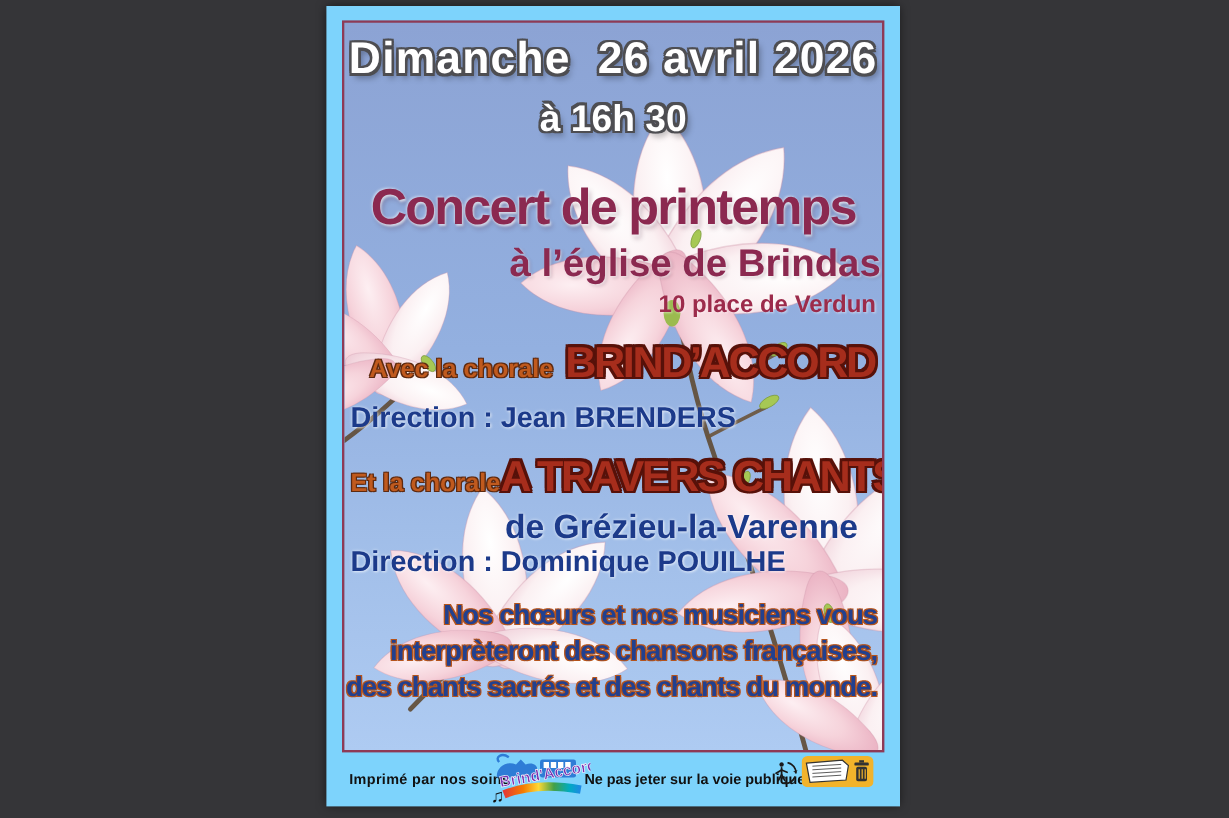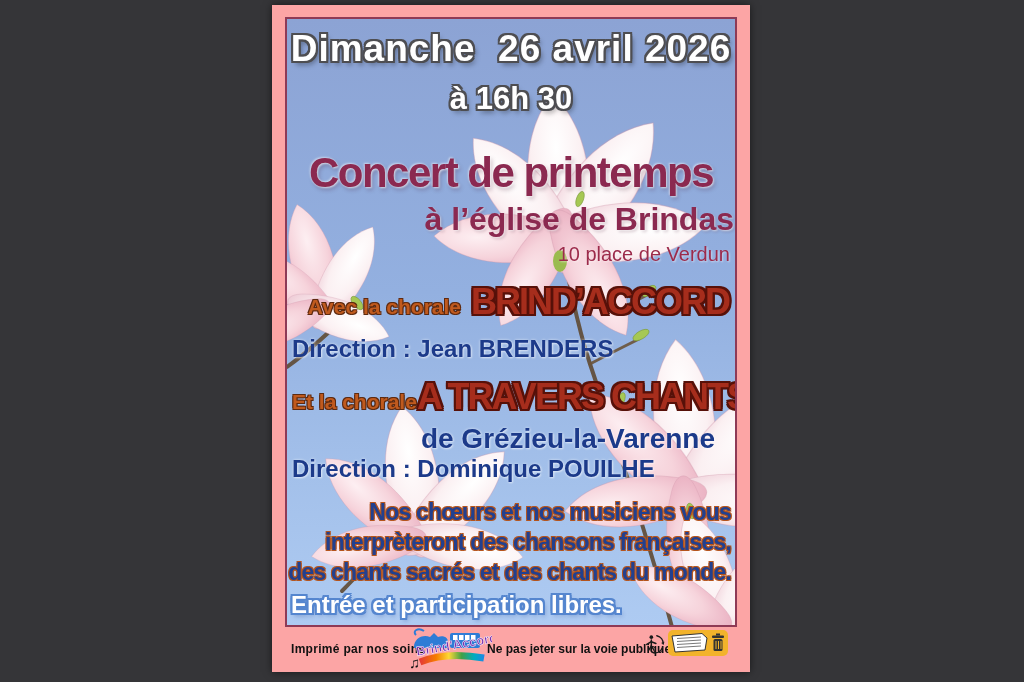--- a/index.html
+++ b/index.html
@@ -4,21 +4,21 @@
 <style>
   html,body{margin:0;padding:0;}
   body{
     width:1024px;height:682px;
     background:#353538;
     position:relative;overflow:hidden;
     font-family:"Liberation Sans", sans-serif;
   }
   .page{
     position:absolute;left:272px;top:5px;width:478px;height:667px;
-    background:#fca5a5;box-shadow:0 0 8px rgba(0,0,0,.55);
+    background:#7dd3fc;box-shadow:0 0 8px rgba(0,0,0,.55);
   }
   .sky{
     position:absolute;left:13px;top:12px;width:452px;height:610px;
     border:2px solid #8E3A56;box-sizing:border-box;overflow:hidden;
     background:linear-gradient(180deg,#8CA3D4 0%,#93B0E0 45%,#A3C0EA 75%,#AECBF2 100%);
   }
   .sky svg.flowers{position:absolute;left:0;top:0;}
   .txt{position:absolute;left:0;width:100%;box-sizing:border-box;white-space:nowrap;}
   .center{text-align:center;}
   .right{text-align:right;}
@@ -34,21 +34,21 @@
   .date2{top:62px;font-size:31px;}
   .title{
     top:130px;font-size:42px;font-weight:bold;letter-spacing:-1.5px;color:#8B2950;
     text-shadow:1px 1px 2px rgba(255,255,255,.65),-1px -1px 2px rgba(255,255,255,.5),2px 3px 4px rgba(60,10,40,.25);
   }
   .venue{
     top:182px;font-size:32px;font-weight:bold;color:#8B2950;padding-right:1px;
     text-shadow:1px 1px 2px rgba(255,255,255,.6),2px 2px 3px rgba(60,10,40,.2);
   }
   .address{
-    top:224px;font-size:20px;font-weight:normal;color:#9C2B4B;padding-right:5px;
+    top:224px;font-size:20px;font-weight:bold;color:#9C2B4B;padding-right:5px;
     text-shadow:1px 1px 2px rgba(255,255,255,.5);
   }
   .chorale-row{
     position:absolute;left:0;width:100%;box-sizing:border-box;
     display:flex;align-items:baseline;white-space:nowrap;
   }
   .row1{top:262px;justify-content:flex-end;gap:10px;padding-right:6px;}
   .row2{top:357px;justify-content:space-between;padding:0 5px;}
   .chorale-prefix{
     font-size:21px;font-weight:bold;color:#C05A1E;
@@ -191,21 +191,20 @@
     </div>
     <div class="txt right origin">de Grézieu-la-Varenne</div>
     <div class="txt direction dir2">Direction : Dominique POUILHE</div>
 
     <div class="txt right para">
       <div>Nos chœurs et nos musiciens vous</div>
       <div>interprèteront des chansons françaises,</div>
       <div>des chants sacrés et des chants du monde.</div>
     </div>
 
-    <div class="txt entry">Entrée et participation libres.</div>
   </div>
 
   <div class="footer-item printed">Imprimé par nos soins</div>
 
   <svg class="footer-item logo" width="84" height="46" viewBox="0 0 84 46">
     <defs>
       <linearGradient id="rainbow" x1="0" y1="0" x2="1" y2="0">
         <stop offset="0%" stop-color="#E53935"></stop>
         <stop offset="25%" stop-color="#F57C00"></stop>
         <stop offset="45%" stop-color="#FDD835"></stop>

